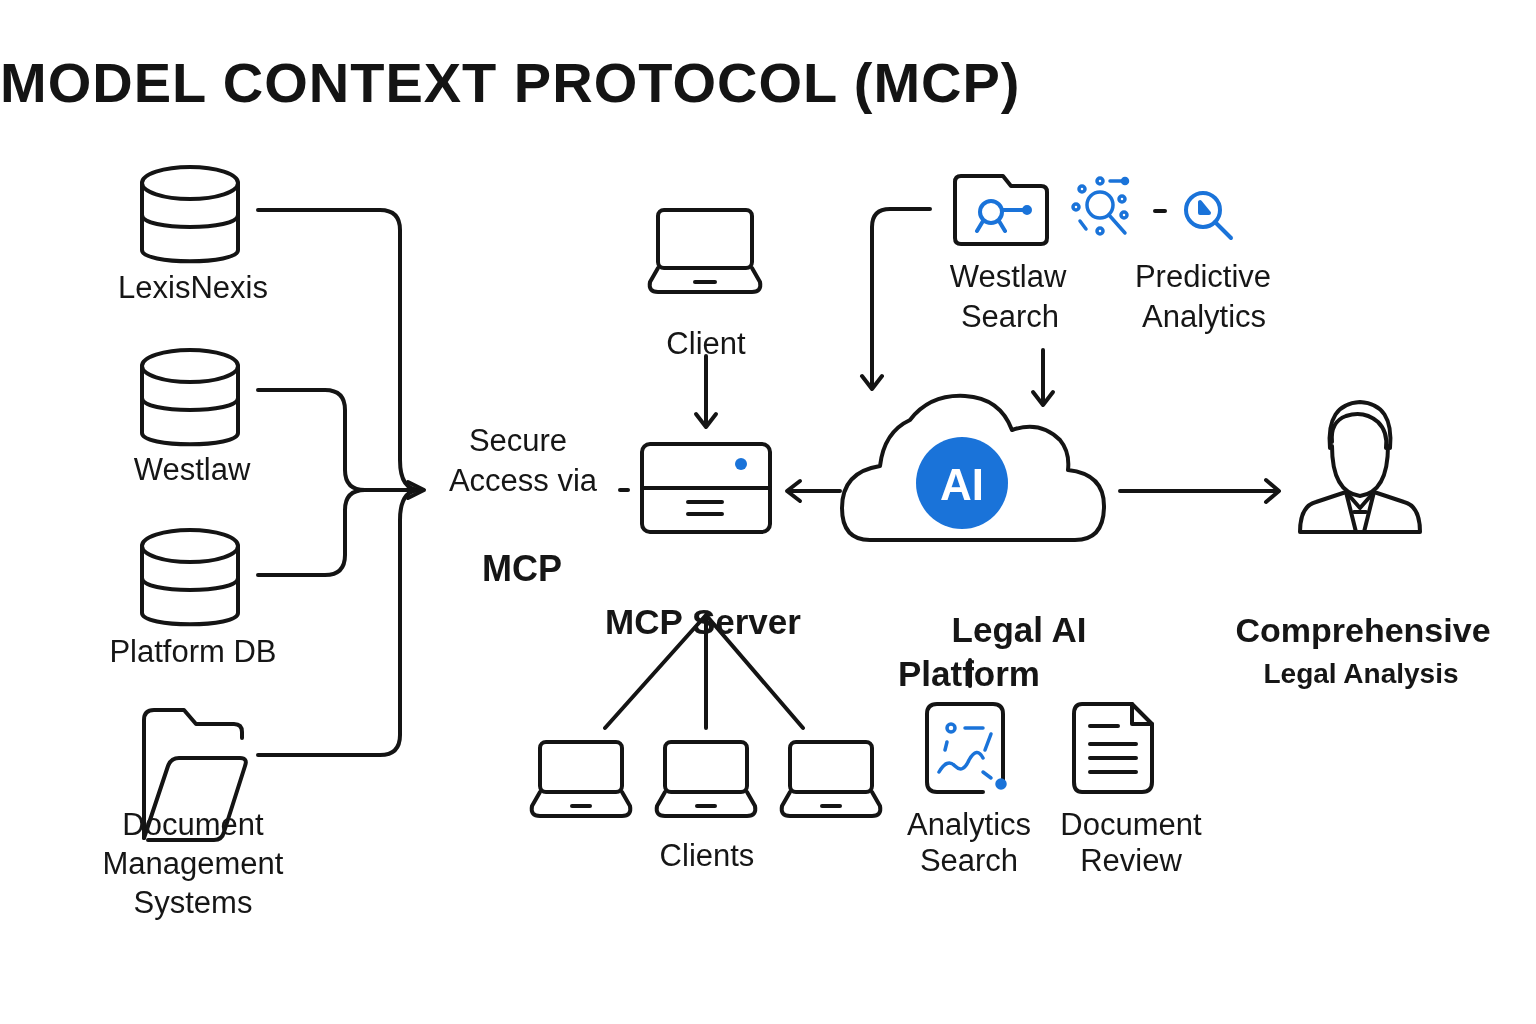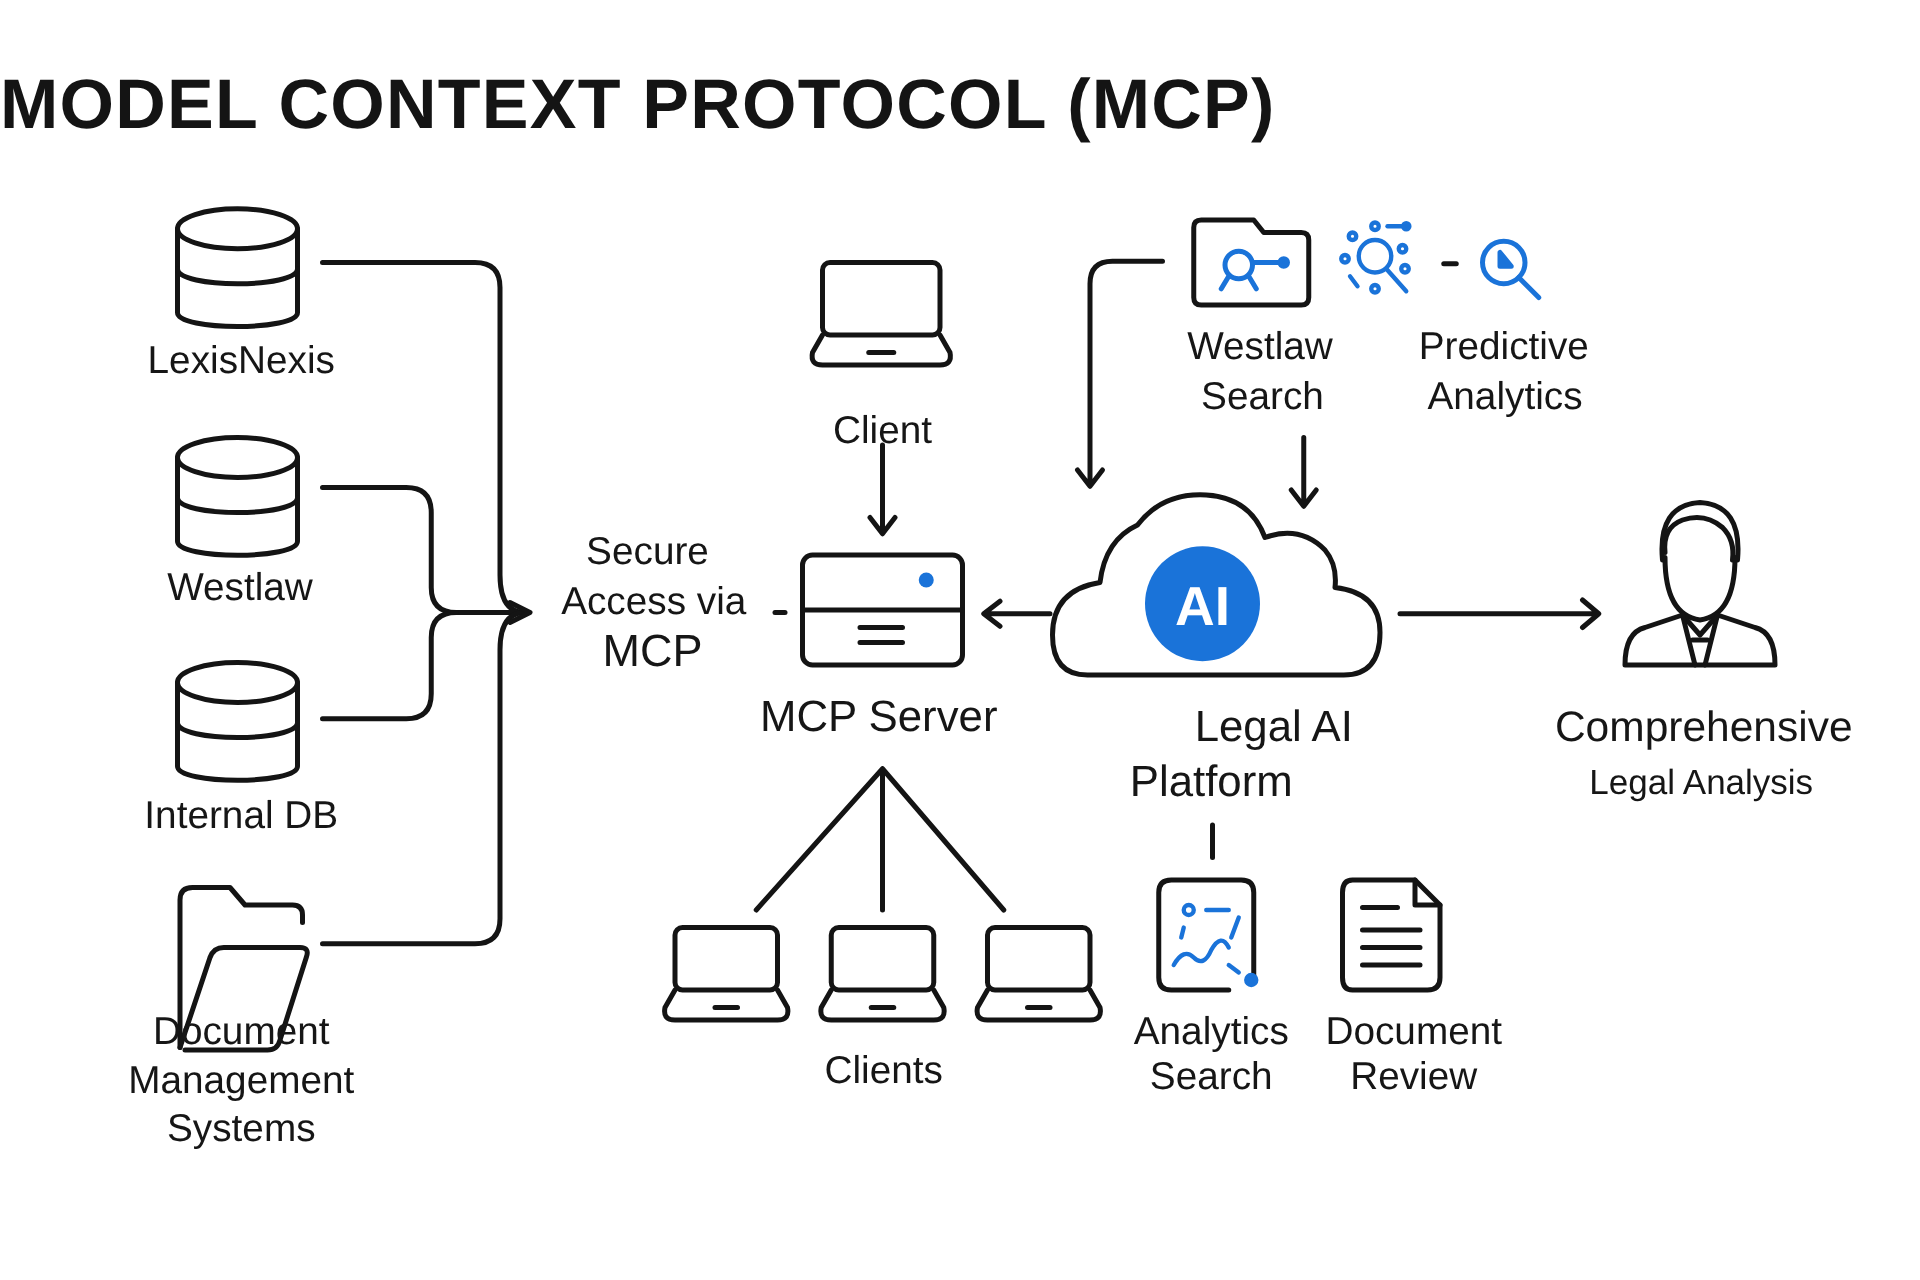--- a/index.html
+++ b/index.html
@@ -1,21 +1,21 @@
 <!DOCTYPE html>
 <html><head>
 <meta charset="utf-8">
 <style>
   html, body { margin: 0; padding: 0; background: #ffffff; }
   body { width: 1536px; height: 1024px; position: relative; overflow: hidden;
          font-family: "Liberation Sans", "DejaVu Sans", sans-serif; color: #141414; }
   #diagram { position: absolute; left: 0; top: 0; width: 1536px; height: 1024px; }
   .lbl { position: absolute; text-align: center; font-size: 31px; line-height: 38px;
          color: #161616; white-space: nowrap; transform: translateX(-50%); }
-  .lbl.bold { font-weight: normal; }
+  .lbl.bold { font-weight: bold; margin-top: 48px; }
   .title { position: absolute; left: 0; width: 1536px; top: 50px; text-align: left;
            font-weight: bold; font-size: 56px; letter-spacing: 1px; color: #141414; }
 </style>
 </head>
 <body>
 
 <svg id="diagram" viewBox="0 0 1536 1024" xmlns="http://www.w3.org/2000/svg">
   <defs>
     <marker id="arrowhead" markerWidth="10" markerHeight="10" refX="7" refY="5" orient="auto" markerUnits="userSpaceOnUse">
     </marker>
@@ -159,21 +159,21 @@
     </g>
   </g>
 
   <text x="962" y="500" text-anchor="middle" font-family="Liberation Sans, sans-serif" font-weight="bold" font-size="44" fill="#ffffff">AI</text>
 </svg>
 
 <div class="title">MODEL CONTEXT PROTOCOL (MCP)</div>
 
 <div class="lbl" style="left:193px; top:269px;">LexisNexis</div>
 <div class="lbl" style="left:192px; top:451px;">Westlaw</div>
-<div class="lbl" style="left:193px; top:633px;">Internal DB</div>
+<div class="lbl" style="left:193px; top:633px;">Platform DB</div>
 <div class="lbl" style="left:193px; top:806px;">Document</div>
 <div class="lbl" style="left:193px; top:845px;">Management</div>
 <div class="lbl" style="left:193px; top:884px;">Systems</div>
 
 <div class="lbl" style="left:518px; top:422px;">Secure</div>
 <div class="lbl" style="left:523px; top:462px;">Access via</div>
 <div class="lbl bold" style="left:522px; top:502px; font-size:36px;">MCP</div>
 
 <div class="lbl" style="left:706px; top:305px;margin-top:20px;">Client</div>
 <div class="lbl bold" style="left:703px; top:555px; font-size:35px;">MCP Server</div>

